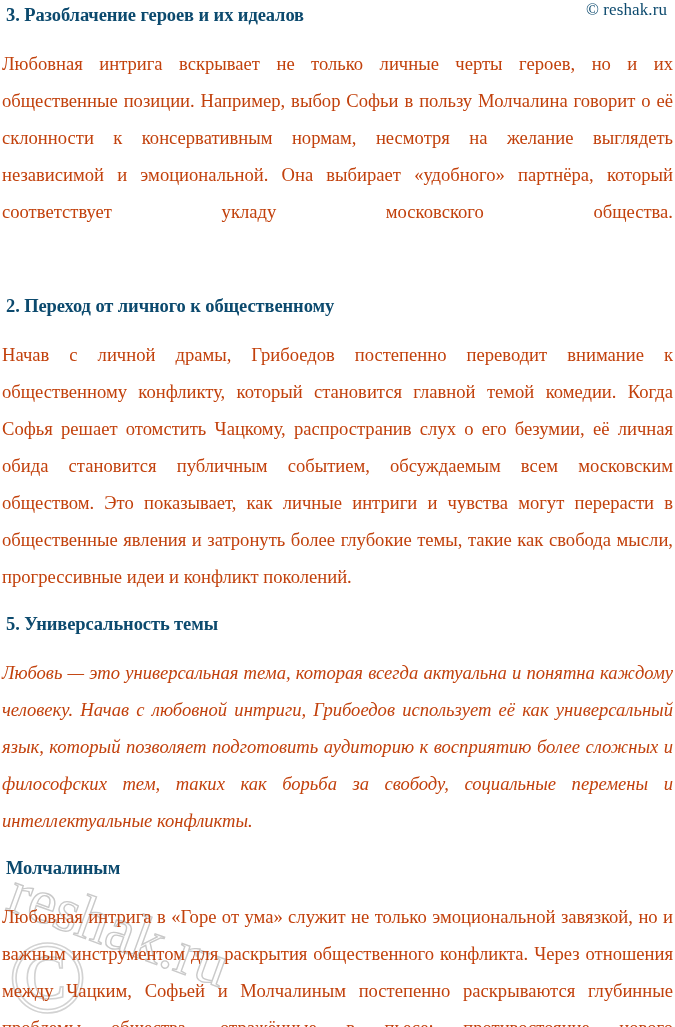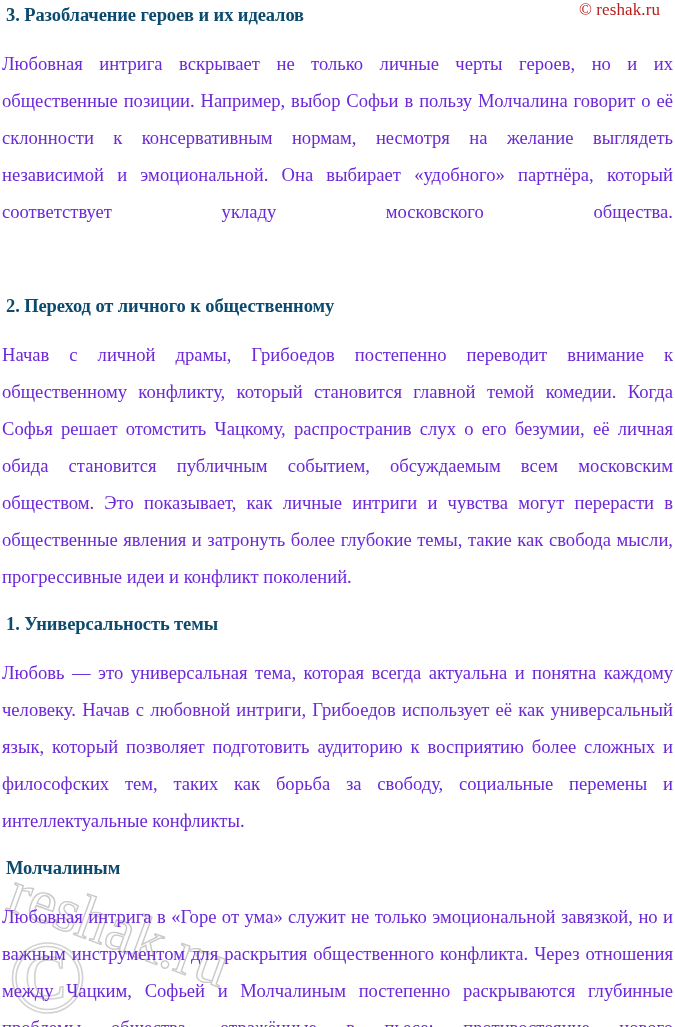--- a/index.html
+++ b/index.html
@@ -21,26 +21,26 @@
     position: relative;
     width: 675px;
     height: 1027px;
     overflow: hidden;
   }
 
   
   .corner-copyright {
     position: absolute;
     top: 0px;
-    right: 15px;
+    right: 8px;
     font-size: 17px;
     line-height: 20px;
     letter-spacing: 0.1px;
     white-space: nowrap;
-    color: #b91c1c;
+    color: #0c4a6e;
     z-index: 5;
   }
 
   
   .content {
     position: absolute;
     left: 2px;
     top: 0px;
     width: 671px;
     z-index: 4;
@@ -55,37 +55,37 @@
     color: #0c4a6e;
     white-space: nowrap;
   }
 
   p.para {
     margin: 0;
     font-size: 18.6px;
     line-height: 37px;
     text-align: justify;
     text-justify: inter-word;
-    color: #6d28d9;
+    color: #c2410c;
     hyphens: none;
   }
   
   p.para::after {
     content: "";
     display: inline-block;
     width: 100%;
   }
   p.para.no-stretch::after { content: none; }
 
   .gap-after-heading { height: 15px; }
   .gap-para { height: 10px; }
   .gap-before-heading { height: 14px; }
 
   
-  .washed { color: #1b1b1b; }
+  .washed { color: #1b1b1b; font-style: italic; }
 
   
   .watermark {
     position: absolute;
     left: 0px;
     top: 862px;
     width: 230px;
     height: 165px;
     z-index: 1;
     pointer-events: none;
@@ -134,21 +134,21 @@
     <div class="gap-para"></div>
 
 
     <div class="gap-before-heading"></div>
     <h2 class="heading">2. Переход от личного к общественному</h2>
     <div class="gap-after-heading"></div>
 
     <p class="para no-stretch">Начав с личной драмы, Грибоедов постепенно переводит внимание к общественному конфликту, который становится главной темой комедии. Когда Софья решает отомстить Чацкому, распространив слух о его безумии, её личная обида становится публичным событием, обсуждаемым всем московским обществом. Это показывает, как личные интриги и чувства могут перерасти в общественные явления и затронуть более глубокие темы, такие как свобода мысли, прогрессивные идеи и конфликт поколений.</p>
 
     <div class="gap-before-heading"></div>
-    <h2 class="heading">1. Универсальность темы</h2>
+    <h2 class="heading">5. Универсальность темы</h2>
     <div class="gap-after-heading"></div>
 
     <p class="para no-stretch washed">Любовь — это универсальная тема, которая всегда актуальна и понятна каждому человеку. Начав с любовной интриги, Грибоедов использует её как универсальный язык, который позволяет подготовить аудиторию к восприятию более сложных и философских тем, таких как борьба за свободу, социальные перемены и интеллектуальные конфликты.</p>
 
     <div class="gap-before-heading"></div>
     <h2 class="heading">Молчалиным</h2>
     <div class="gap-after-heading"></div>
 
     <p class="para">Любовная интрига в «Горе от ума» служит не только эмоциональной завязкой, но и важным инструментом для раскрытия общественного конфликта. Через отношения между Чацким, Софьей и Молчалиным постепенно раскрываются глубинные проблемы общества, отражённые в пьесе: противостояние нового</p>
 

